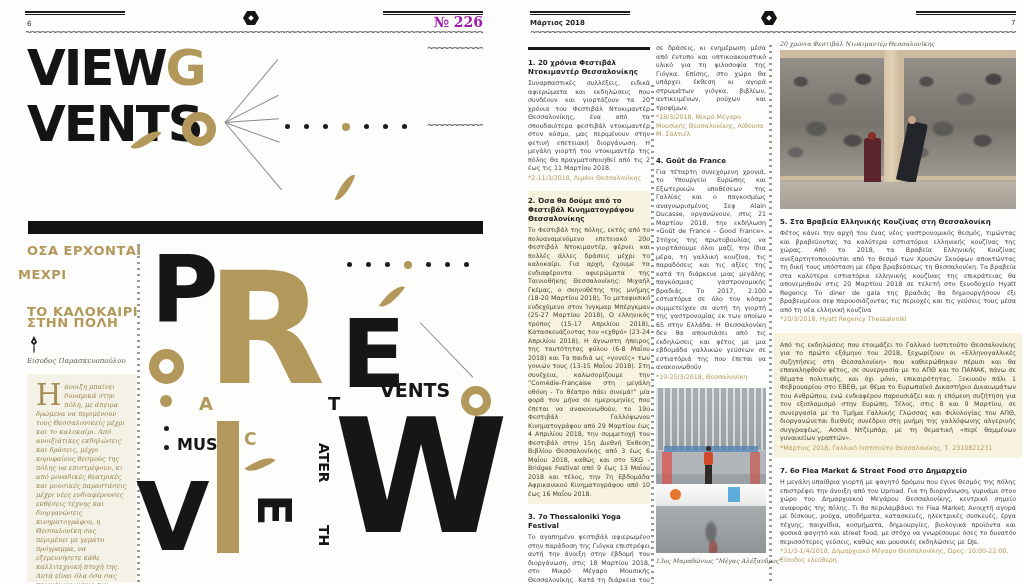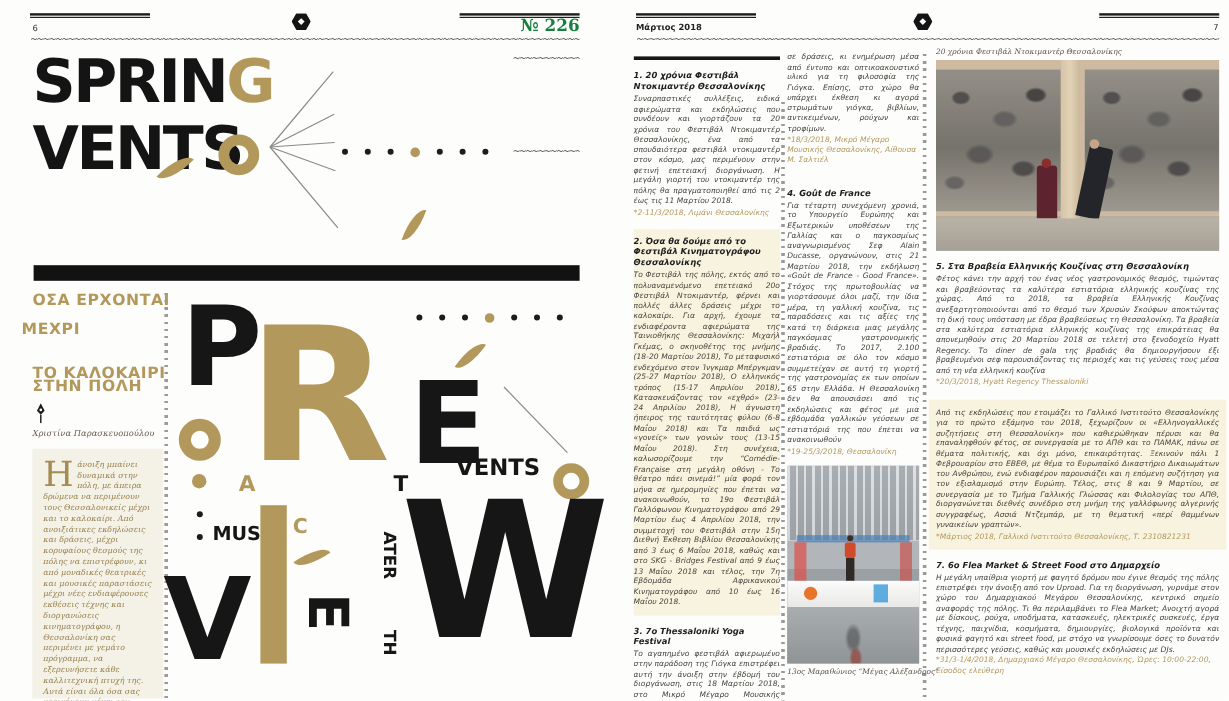--- a/index.html
+++ b/index.html
@@ -11,21 +11,21 @@
   
   .dline { height:4px; border-top:2px solid #1d1d1d; border-bottom:1px solid #1d1d1d; }
   .wave  { height:7px; overflow:hidden; color:#2e2e2e; font:8px "DejaVu Sans",sans-serif;
            letter-spacing:-1.5px; white-space:nowrap; line-height:6px; }
   .wave::before{ content:"~~~~~~~~~~~~~~~~~~~~~~~~~~~~~~~~~~~~~~~~~~~~~~~~~~~~~~~~~~~~~~~~~~~~~~~~~~~~~~~~~~~~~~~~~~~~~~~~~~~~~~~~~~~~~~~~~~~~~~~~~~~~~~~~~~~~~~~~~~~~~~~~~~~~~~~~~~~~~~~~~~~~~~~~~~~~~~~~~~~~~~~~~~~~~~~~~~~~~~~~~~~~~~~~~~~~~~~~~~~~~~~~~~~~~~~~~~~~~~~~~~~~~~~~~~~~~~~~~~~~~~~~~~~~~~~~~~~~~~~~~~"; }
   .hex { width:16px; height:14px; background:#141414;
          clip-path:polygon(25% 0,75% 0,100% 50%,75% 100%,25% 100%,0 50%); }
   .hex i { position:absolute; left:6px; top:5px; width:4px; height:4px; background:#fff; transform:rotate(45deg); }
   .pageno { font-size:7px; color:#333; }
   .folio-date { font-size:7px; font-weight:bold; color:#222; }
-  .issue { font-family:"DejaVu Serif",serif; font-weight:bold; font-size:14px; color:#15803d; }
+  .issue { font-family:"DejaVu Serif",serif; font-weight:bold; font-size:14px; color:#a21caf; }
 
   
   .hl { font-weight:800; font-size:50px; line-height:56px; letter-spacing:-2px; color:#141414; }
   .gold { color:#b3985c; }
   .kick { font-weight:bold; font-size:13px; letter-spacing:.5px; color:#b3985c; }
   .byline { font-family:"DejaVu Serif",serif; font-style:italic; font-size:7px; color:#6b6152; }
   .introbox { background:#f4f1e7; padding:9px 9px; font-family:"DejaVu Serif",serif; font-style:italic;
               font-size:6.6px; line-height:9px; color:#97834f; text-align:left; }
   .dropcap { float:left; font-style:normal; font-size:29px; line-height:24px; padding-right:3px; color:#a58c55; }
 
@@ -41,21 +41,21 @@
 
   
   .art { font-weight:800; color:#161616; line-height:1; }
   .art.g { color:#b3985c; }
   .vert { writing-mode:vertical-rl; }
 
   
   .col { position:absolute; }
   .events-h { font-size:21px; font-weight:800; letter-spacing:.5px; color:#b3985c; }
   .events-rule { height:3px; background:#161616; margin-top:3px; }
-  .evt { margin-top:9px;font-style:italic; }
+  .evt { margin-top:9px; }
   .evt-title { font-weight:bold; font-size:7px; line-height:9px; color:#1e1e1e; }
   .evt-body  { font-size:6.3px; line-height:8.5px; color:#46443f; text-align:justify; margin-top:2px; }
   .evt-date  { font-size:6.3px; line-height:8.5px; color:#b3985c; margin-top:1px; }
   .hlbox { background:#f7f3df; padding:6px 6px; margin-left:-6px; margin-right:-6px; }
   .caption { font-family:"DejaVu Serif",serif; font-style:italic; font-size:6.2px; color:#5c564b; }
 
   
   .photo { position:relative; overflow:hidden; }
   .doc-photo { width:236px; height:159px; background:linear-gradient(180deg,#cdbaa0 0 82%,#b4ada0 82% 100%); }
   .mural { position:absolute; top:8px; height:118px; background:
@@ -90,21 +90,21 @@
     <div class="abs hex" style="left:243px;top:11px">
         <i></i>
       </div>
     <div class="abs pageno" style="left:27px;top:20px">6</div>
     <div class="abs issue" style="right:541px;top:14px">№ 226</div>
     <div class="abs wave" style="left:25px;top:30px;width:458px"></div>
     <div class="abs wave" style="left:427px;top:46px;width:56px"></div>
     <div class="abs wave" style="left:427px;top:123px;width:56px"></div>
 
     <div class="abs hl" style="left:27px;top:40px">
-      <div><span>SPRIN</span><span class="gold">G</span></div>
+      <div><span>VIEW</span><span class="gold">G</span></div>
       <div>VENTS</div>
     </div>
 
     <div class="abs ring" style="left:182px;top:112px;width:34px;height:34px;border-width:9px"></div>
     <div class="abs leaf" style="left:130px;top:134px;width:32px;height:12px;transform:rotate(-45deg)"></div>
     <div class="abs leaf" style="left:330px;top:182px;width:30px;height:11px;transform:rotate(-70deg)"></div>
     <div class="abs ray" style="left:225px;top:122px;width:82px;transform:rotate(-50deg)"></div>
     <div class="abs ray" style="left:225px;top:122px;width:60px;transform:rotate(-27deg)"></div>
     <div class="abs ray" style="left:225px;top:122px;width:54px;transform:rotate(-4deg)"></div>
     <div class="abs ray" style="left:225px;top:122px;width:58px;transform:rotate(20deg)"></div>
@@ -124,21 +124,21 @@
     <div class="abs kick" style="left:27px;top:243px">ΟΣΑ ΕΡΧΟΝΤΑΙ</div>
     <div class="abs kick" style="left:18px;top:267px">ΜΕΧΡΙ</div>
     <div class="abs kick" style="left:27px;top:304px">ΤΟ ΚΑΛΟΚΑΙΡΙ</div>
     <div class="abs kick" style="left:27px;top:315px">ΣΤΗΝ ΠΟΛΗ</div>
 
     <svg class="abs" style="left:29px;top:336px" width="10" height="17" viewBox="0 0 10 17">
       <path d="M5 0 L8.2 6.2 L5 9.6 L1.8 6.2 Z" fill="#1c1c1c"></path>
       <circle cx="5" cy="5.6" r="1.1" fill="#fff"></circle>
       <rect x="4.4" y="9.6" width="1.2" height="7" fill="#1c1c1c"></rect>
     </svg>
-    <div class="abs byline" style="left:27px;top:357px">Χριστίνα Παρασκευοπούλου</div>
+    <div class="abs byline" style="left:27px;top:357px">Είσοδος Παρασκευοπούλου</div>
 
     <div class="abs introbox" style="left:27px;top:374px;width:109px;height:208px">
       <span class="dropcap">Η</span><span>άνοιξη μπαίνει δυναμικά στην πόλη, με άπειρα δρώμενα να περιμένουν τους Θεσσαλονικείς μέχρι και το καλοκαίρι. Από ανοιξιάτικες εκδηλώσεις και δράσεις, μέχρι κορυφαίους θεσμούς της πόλης να επιστρέφουν, κι από μοναδικές θεατρικές και μουσικές παραστάσεις μέχρι νέες ενδιαφέρουσες εκθέσεις τέχνης και διοργανώσεις κινηματογράφου, η Θεσσαλονίκη σας περιμένει με γεμάτο πρόγραμμα, να εξερευνήσετε κάθε καλλιτεχνική πτυχή της. Αυτά είναι όλα όσα σας περιμένουν μέχρι τον Ιούνιο στην Θεσσαλονίκη.</span>
     </div>
 
     <div class="abs vsep" style="left:137px;top:244px;height:338px"></div>
 
     <div class="abs dotrow" style="left:347px;top:262px">
       <b></b>
         <b></b>

